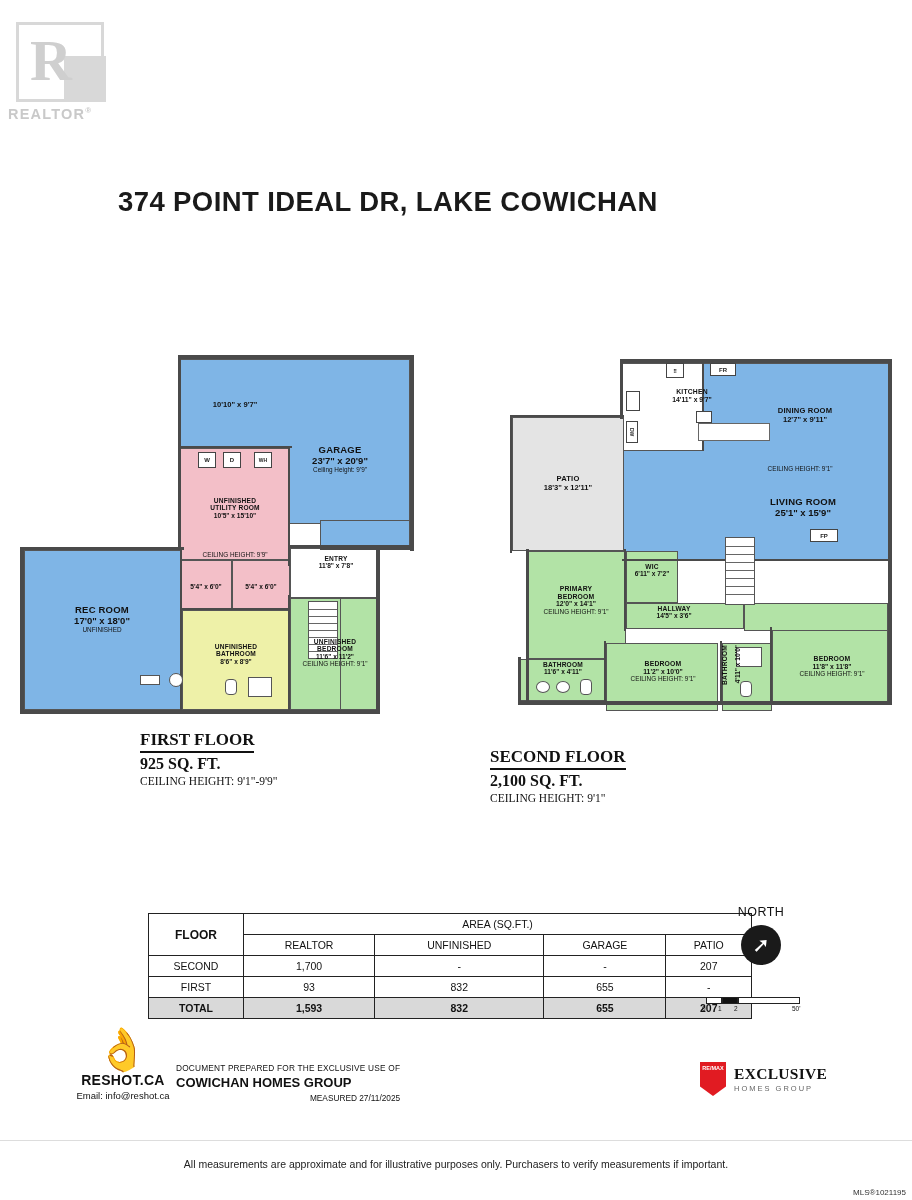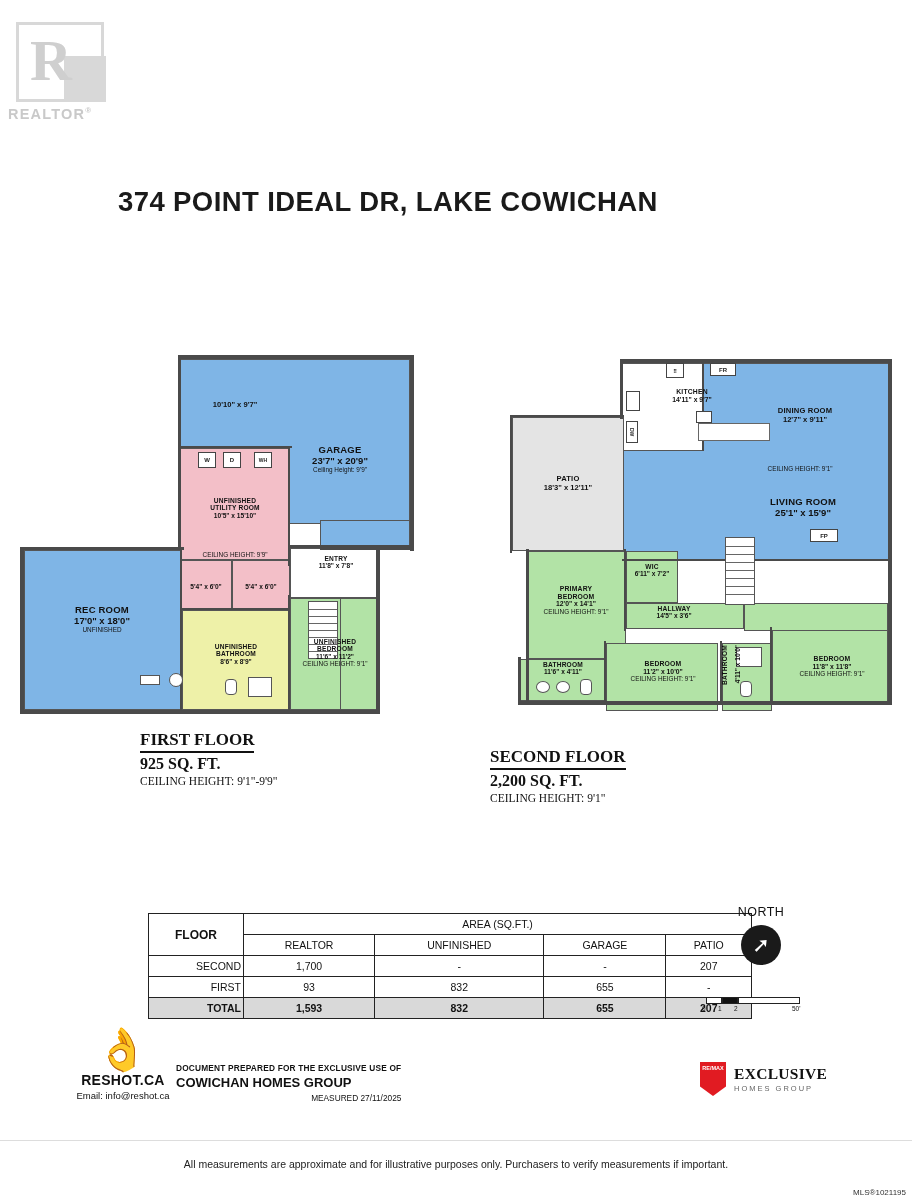--- a/index.html
+++ b/index.html
@@ -75,21 +75,21 @@
   .stair .step { position:absolute; left:0; right:0; height:1px; background:#666; }
 
   
   #area-table { position:absolute; left:148px; top:913px; width:604px; border-collapse:collapse; }
   #area-table td, #area-table th {
     border:1px solid #222; font-size:10.5px; text-align:center; padding:4px 2px;
     font-family:"Liberation Sans", sans-serif;
   }
   #area-table .floorhdr { font-size:12px; font-weight:bold; width:95px; }
   #area-table .areahdr { font-size:10.5px; }
-  #area-table .rowlabel { text-align:right; font-size:10.5px; }
+  #area-table .rowlabel { text-align:center; font-size:10.5px; }
   #area-table .totalrow td { background:#d9d9d9; font-weight:bold; }
 
   
   #north { position:absolute; left:706px; top:905px; width:110px; text-align:center; }
   #north .t { font-size:12.5px; font-weight:normal; letter-spacing:.5px; }
   #north .circle {
     width:40px; height:40px; border-radius:50%; background:#1a1a1a; margin:6px auto 0;
     position:relative;
   }
   #north .arrow {
@@ -101,21 +101,21 @@
   #scalebar .seg { position:absolute; top:2px; height:7px; border:1px solid #222; }
   #scalebar .ticks { position:relative; height:10px; font-size:6.5px; }
   #scalebar .ticks span { position:absolute; top:0; }
 
   
   #reshot { position:absolute; left:58px; top:1030px; width:130px; text-align:center; }
   #reshot .hand { font-size:42px; line-height:40px; color:#1a1a1a; }
   #reshot .nm { font-size:14px; font-weight:bold; letter-spacing:.3px; margin-top:2px;}
   #reshot .em { font-size:9.5px; margin-top:2px;}
   #doc-note { position:absolute; left:176px; top:1063px; }
-  #doc-note .l1 { font-size:8.3px; font-weight:bold; letter-spacing:.2px;}
+  #doc-note .l1 { font-size:8.3px; font-weight:normal; letter-spacing:.2px;}
   #doc-note .l2 { font-size:13px; font-weight:bold; margin-top:2px;}
   #doc-note .l3 { font-size:8.3px; margin-top:3px;text-align:right;}
 
   
   #cowichan { position:absolute; left:700px; top:1062px; width:160px; display:flex; align-items:center; }
   #cowichan .badge {
     width:26px; height:34px; background:#e11b22; color:#fff; font-size:5.5px; font-weight:bold;
     display:flex; align-items:flex-start; justify-content:center; padding-top:3px;
     clip-path: polygon(0 0, 100% 0, 100% 72%, 50% 100%, 0 72%);
   }
@@ -373,21 +373,21 @@
   </div>
   <div class="lbl xsmall" style="left:276px; top:300px; width:112px;">
     <div class="n">BEDROOM</div>
     <div class="d">11'8" x 11'8"</div>
     <div class="c">CEILING HEIGHT: 9'1"</div>
   </div>
 </div>
 
 <div class="cap" style="left:490px; top:747px; width:190px;">
   <div><span class="ttl">SECOND FLOOR</span></div>
-  <div class="sq">2,200 SQ. FT.</div>
+  <div class="sq">2,100 SQ. FT.</div>
   <div class="ch">CEILING HEIGHT: 9'1"</div>
 </div>
 
 <table id="area-table">
   <tbody>
       <tr>
     <td class="floorhdr" rowspan="2">FLOOR</td>
     <td class="areahdr" colspan="4">AREA (SQ.FT.)</td>
   </tr>
   <tr>

